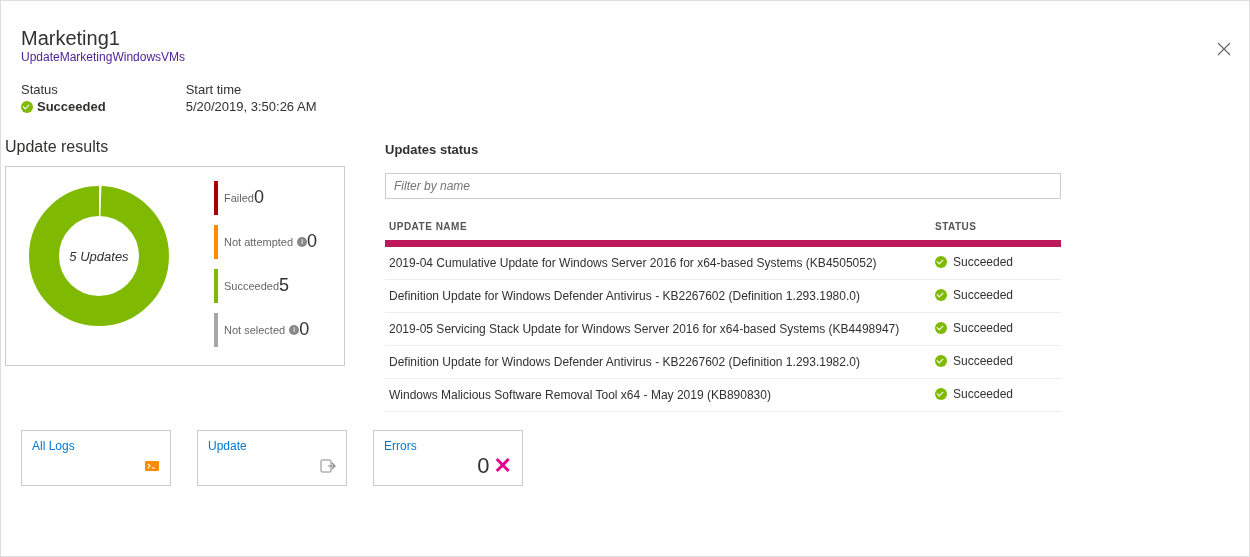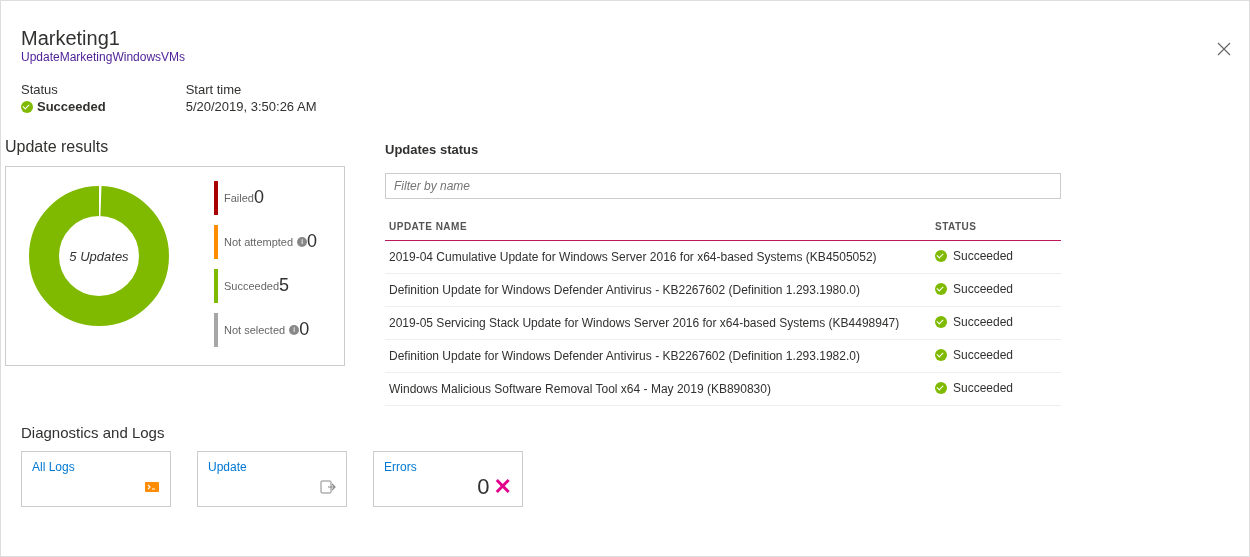--- a/index.html
+++ b/index.html
@@ -32,21 +32,21 @@
   .legend-item { display: flex; align-items: center; gap: 6px; }
   .legend-bar { width: 4px; height: 34px; flex-shrink: 0; }
   .legend-text { display: flex; flex-direction: row; line-height: 1.1; }
   .legend-label { font-size: 11px; color: #666; display: inline-flex; align-items: center; gap: 4px; }
   .legend-count { font-size: 18px; font-weight: 300; }
   .info-icon-small { width: 10px; height: 10px; border-radius: 50%; background: #888; color: #fff; font-size: 8px; display: inline-flex; align-items: center; justify-content: center; }
   .right-col { flex: 1; min-width: 0; padding-top: 0; }
   .right-col .section-heading { font-weight: 700; font-size: 13px; margin-top: 4px; margin-bottom: 16px; }
   .filter-input { width: 100%; max-width: 676px; border: 1px solid #ccc; padding: 5px 8px; font-size: 12px; font-style: italic; color: #c2410c; margin-bottom: 14px; }
   .table { width: 100%; max-width: 676px; border-collapse: collapse; font-size: 12px; }
-  .table th { text-align: left; font-size: 10px; letter-spacing: 0.5px; color: #555; font-weight: 600; padding: 8px 4px; border-bottom: 1px solid #be185d; }
+  .table th { text-align: left; font-size: 10px; letter-spacing: 0.5px; color: #555; font-weight: 600; padding: 8px 4px; border-bottom: 7px solid #be185d; }
   .table td { padding: 8px 4px; border-bottom: 1px solid #eee; vertical-align: middle; }
   .status-cell { display: inline-flex; align-items: center; gap: 6px; }
   .diag { padding: 18px 20px 0 20px; }
   .diag-heading { font-size: 15px; font-weight: 400; margin: 0 0 10px 0; }
   .diag-cards { display: flex; gap: 26px; }
   .diag-card { border: 1px solid #ccc; width: 150px; height: 56px; padding: 8px 10px; position: relative; display: flex; flex-direction: column; justify-content: space-between; }
   .diag-card-title { font-size: 12px; color: #0078d4; }
   .diag-card-body { display: flex; align-items: center; justify-content: flex-end; gap: 4px; }
   .errors-count { font-size: 22px; font-weight: 400; color: #323130; }
   .errors-x { color: #e3008c; font-size: 22px; font-weight: 700; line-height: 1; }
@@ -179,21 +179,20 @@
                   <span class="check-icon"></span>
                   <span>Succeeded</span>
                 </span></td>
             </tr>
           </tbody>
       </table>
     </div>
   </div>
 
   <div class="diag">
-    <h2 class="diag-heading">Diagnostics and Logs</h2>
     <div class="diag-cards">
       <div class="diag-card">
         <span class="diag-card-title">All Logs</span>
         <span class="tile-icon">
           <svg width="16" height="16" viewBox="0 0 16 16">
               <rect x="1" y="3" width="14" height="10" rx="1" fill="#ff8c00"></rect>
               <path d="M4 6 l2 2 l-2 2 M8 10 h3" stroke="#fff" stroke-width="1.2" fill="none"></path>
             </svg>
         </span>
       </div>

